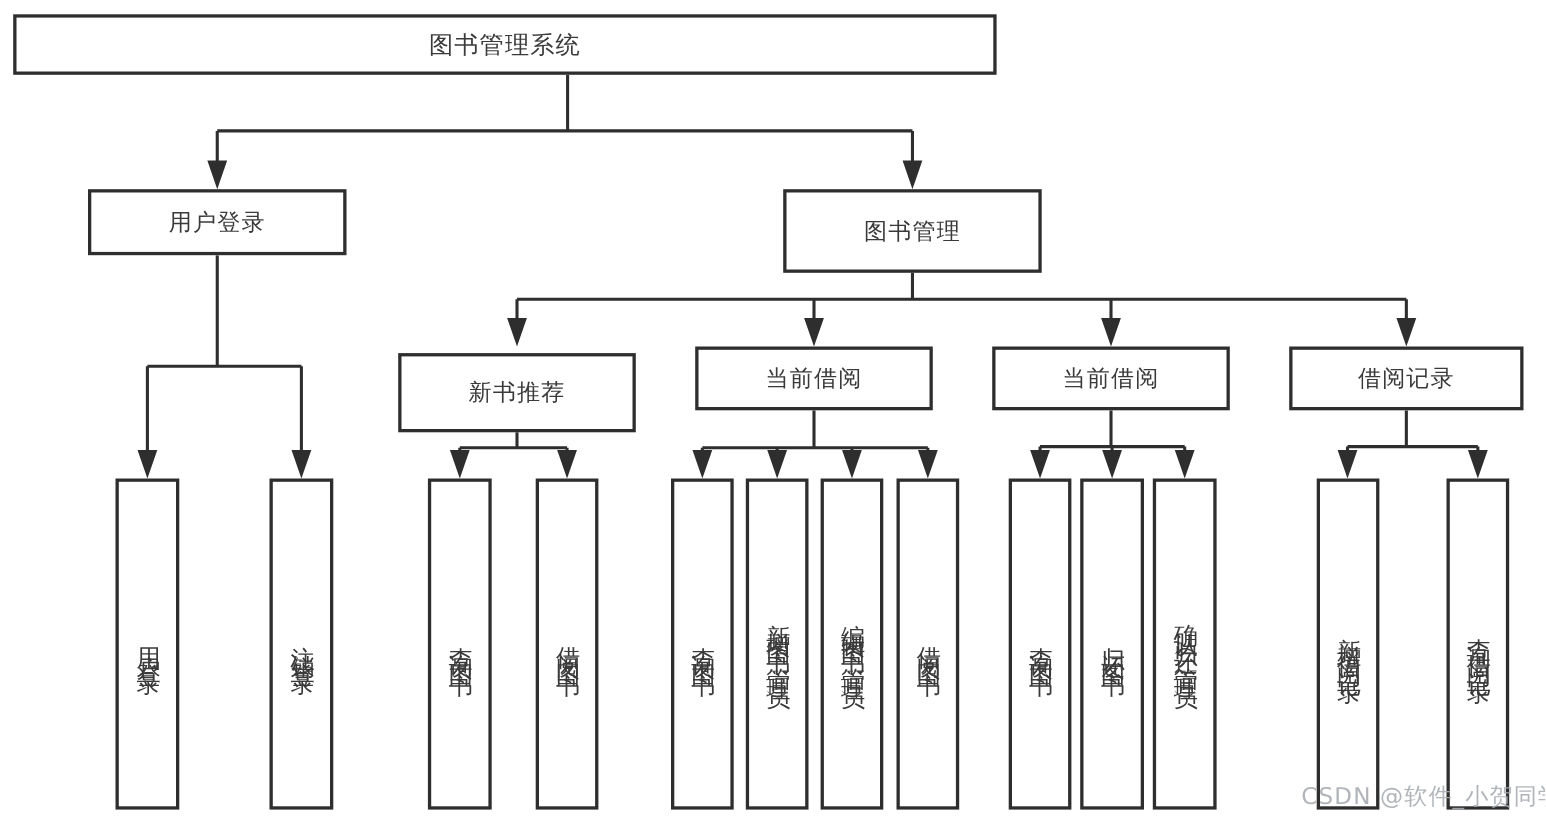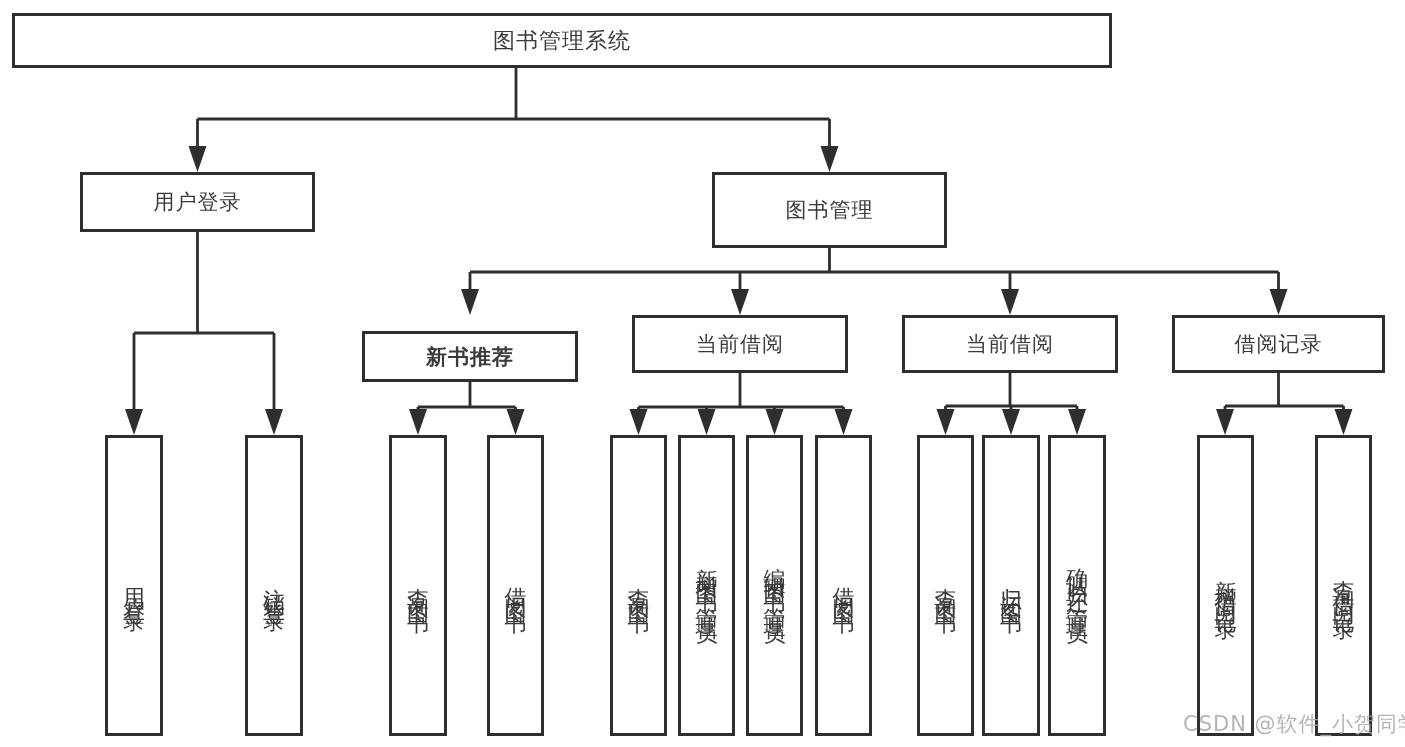--- a/index.html
+++ b/index.html
@@ -62,26 +62,26 @@
       <polygon points="765.5,409 783.5,409 774.5,435"></polygon>
       <polygon points="834.5,409 852.5,409 843.5,435"></polygon>
       <polygon points="936.5,409 954.5,409 945.5,435"></polygon>
       <polygon points="1002,409 1020,409 1011,435"></polygon>
       <polygon points="1068,409 1086,409 1077,435"></polygon>
       <polygon points="1216,409 1234,409 1225,435"></polygon>
       <polygon points="1334.5,409 1352.5,409 1343.5,435"></polygon>
     </g>
   </svg>
 
-  <div class="node h-node root-node" style="left:12px;top:13px;width:1100px;height:55px;">图书管理系统</div>
+  <div class="node h-node root-node" style="left:12px;top:13px;width:894px;height:55px;">图书管理系统</div>
 
   <div class="node h-node" style="left:80px;top:172px;width:235px;height:60px;">用户登录</div>
   <div class="node h-node" style="left:712px;top:172px;width:235px;height:76px;">图书管理</div>
 
-  <div class="node h-node" style="left:362px;top:331px;width:216px;height:51px;font-weight:bold;">新书推荐</div>
+  <div class="node h-node" style="left:362px;top:321px;width:216px;height:72px;">新书推荐</div>
   <div class="node h-node" style="left:632px;top:315px;width:216px;height:58px;">当前借阅</div>
   <div class="node h-node" style="left:902px;top:315px;width:216px;height:58px;">当前借阅</div>
   <div class="node h-node" style="left:1172px;top:315px;width:213px;height:58px;">借阅记录</div>
 
   <div class="node v-node" style="left:105px;top:435px;width:58px;height:301px;">
     <span>用户登录</span>
   </div>
   <div class="node v-node" style="left:245px;top:435px;width:58px;height:301px;">
     <span>注销登录</span>
   </div>

